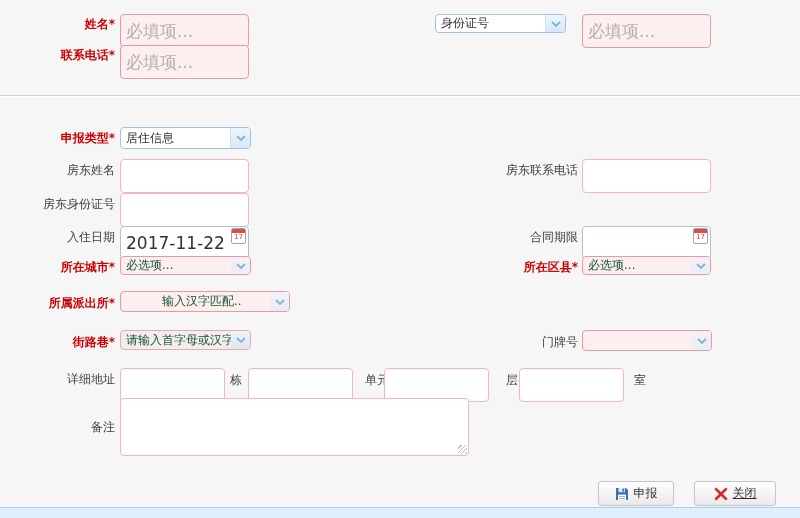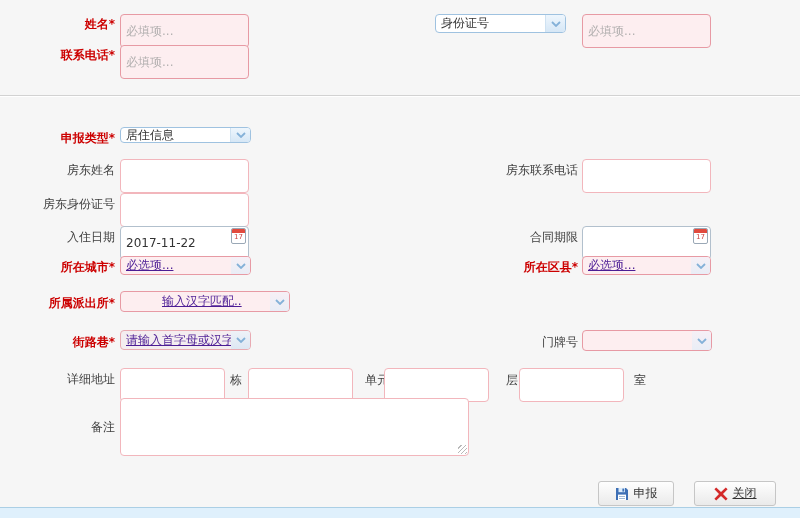--- a/index.html
+++ b/index.html
@@ -4,28 +4,28 @@
 <style>
   html,body { margin:0; padding:0; }
   body { font-family:"DejaVu Sans", sans-serif; }
   #screen {
     position:relative; width:800px; height:518px;
     background:#f6f6f6; overflow:hidden;
     font-size:12px; color:#404040;
   }
   .lbl { position:absolute; text-align:right; font-size:12px; color:#404040; line-height:14px; white-space:nowrap; }
   .lbl.req { color:#cc0000; font-weight:bold; }
-  .inp { position:absolute; box-sizing:border-box; font-family:"DejaVu Sans",sans-serif; font-size:12px; border-radius:4px; padding:16px 5px; outline:none; color:#333; }
+  .inp { position:absolute; box-sizing:border-box; font-family:"DejaVu Sans",sans-serif; font-size:17px; border-radius:4px; padding:16px 5px; outline:none; color:#333; }
   .inp.reqf { background:#fdeef0; border:1px solid #e79aa4; }
   .inp.optf { background:#ffffff; border:1px solid #f2b6bc; }
   .inp.datef { background:#ffffff; border:1px solid #b2c0cd; padding-right:20px; }
   .inp::placeholder { color:#b3b0b0; opacity:1; }
   .sel { position:absolute; box-sizing:border-box; display:flex; align-items:stretch; border-radius:4px; font-size:12px; overflow:hidden; }
   .sel .txt { flex:1; display:flex; align-items:center; padding:0 5px; white-space:nowrap; overflow:hidden; color:#333; }
-  .sel .txt.ph { color:#4c1d95;text-decoration:underline; }
+  .sel .txt.ph { color:#14532d; }
   .sel .chev { width:19px; display:flex; align-items:center; justify-content:center; }
   .sel-blue { background:#ffffff; border:1px solid #9fc2e0; }
   .sel-blue .chev { background:linear-gradient(#eef6fd,#d6e7f6); border-left:1px solid #cfe2f2; }
   .sel-pink { background:#fdeef0; border:1px solid #e79aa4; }
   .sel-pink .chev { background:linear-gradient(#f6f0f6,#e9edf6); }
   .sel-grey { background:#f4edf0; border:1px solid #e8aab2; }
   .sel-grey .chev { background:linear-gradient(#eef2f8,#dde7f3); }
   .divider { position:absolute; left:0; top:95px; width:800px; height:0; border-top:1px solid #d2d2d2; box-shadow:0 1px 0 #ffffff; }
   .cal-icon { position:absolute; width:15px; height:16px; box-sizing:border-box; border:1px solid #9aa8b6; background:#fff; border-radius:2px; cursor:pointer; }
   .cal-top { height:4px; background:#e14a3e; border-radius:1px 1px 0 0; }
@@ -56,21 +56,21 @@
     </span>
   </div>
   <input class="inp reqf" style="left: 582px; top: 14px; width: 129px; height: 19px;" placeholder="必填项...">
 
   <div class="lbl req" style="left:5px; top:48px; width:110px;">联系电话*</div>
   <input class="inp reqf" style="left: 120px; top: 45px; width: 129px; height: 19px;" placeholder="必填项...">
 
   <div class="divider"></div>
 
   <div class="lbl req" style="left:5px; top:131px; width:110px;">申报类型*</div>
-  <div class="sel sel-blue" style="left:120px; top:127px; width:131px; height:16px;">
+  <div class="sel sel-blue" style="left:120px; top:127px; width:131px; height:22px;">
     <span class="txt">居住信息</span>
     <span class="chev">
       <svg width="10" height="6" viewBox="0 0 10 6">
           <path d="M1 1 L5 5 L9 1" stroke="#84b1d8" stroke-width="1.8" fill="none"></path>
         </svg>
     </span>
   </div>
 
   <div class="lbl" style="left:5px; top:163px; width:110px;">房东姓名</div>
   <input class="inp optf" style="left: 120px; top: 159px; width: 129px; height: 19px;">

